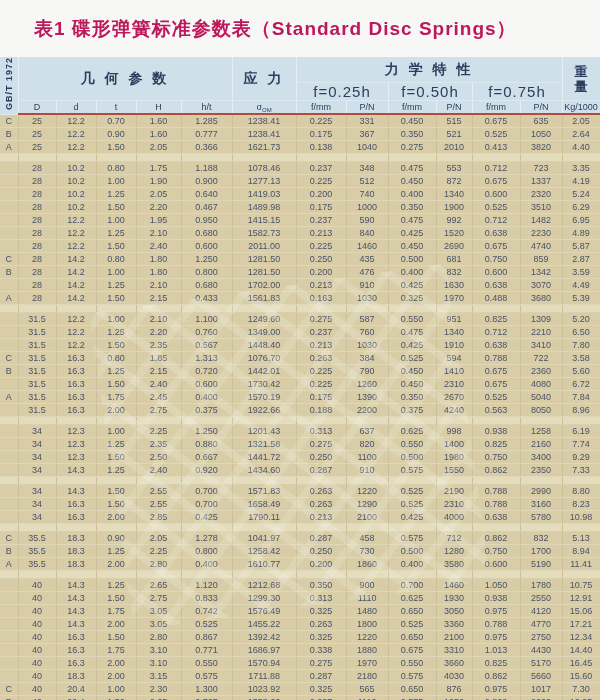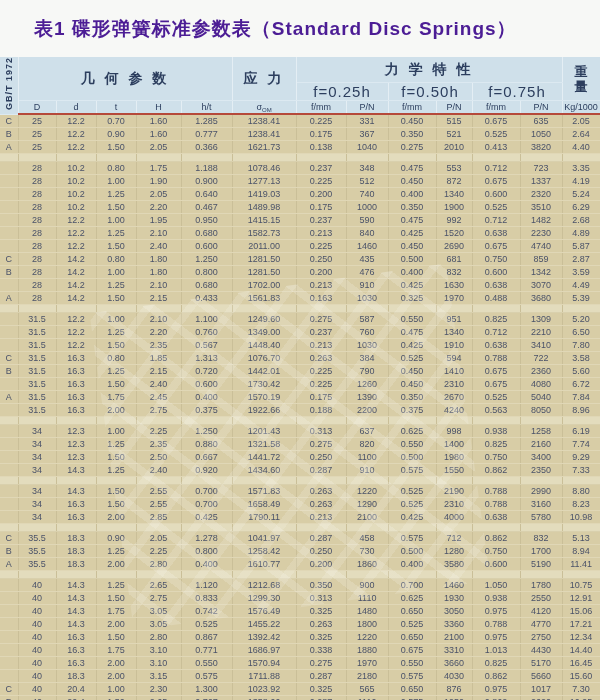--- a/index.html
+++ b/index.html
@@ -5,21 +5,21 @@
   html,body{margin:0;padding:0;}
   body{
     width:600px;height:700px;
     background:#f7f8f6;
     font-family:"Liberation Sans","DejaVu Sans",sans-serif;
     position:relative;overflow:hidden;
   }
   .page-title{
     padding:16px 0 0 34px;
     font-size:19px;font-weight:bold;
-    color:#4c1d95;letter-spacing:1px;
+    color:#be185d;letter-spacing:1px;
     height:41px;box-sizing:border-box;
     white-space:nowrap;
   }
   .table-wrap{
     position:absolute;left:0;top:57px;right:0;bottom:0;
     background:#d8cda6;
   }
   table{
     width:600px;border-collapse:collapse;table-layout:fixed;
   }
@@ -260,21 +260,21 @@
           <td>1.00</td>
           <td>1.95</td>
           <td>0.950</td>
           <td>1415.15</td>
           <td>0.237</td>
           <td>590</td>
           <td>0.475</td>
           <td>992</td>
           <td>0.712</td>
           <td>1482</td>
-          <td>2.68</td>
+          <td>6.95</td>
         </tr>
         <tr>
           <td></td>
           <td>28</td>
           <td>12.2</td>
           <td>1.25</td>
           <td>2.10</td>
           <td>0.680</td>
           <td>1582.73</td>
           <td>0.213</td>

